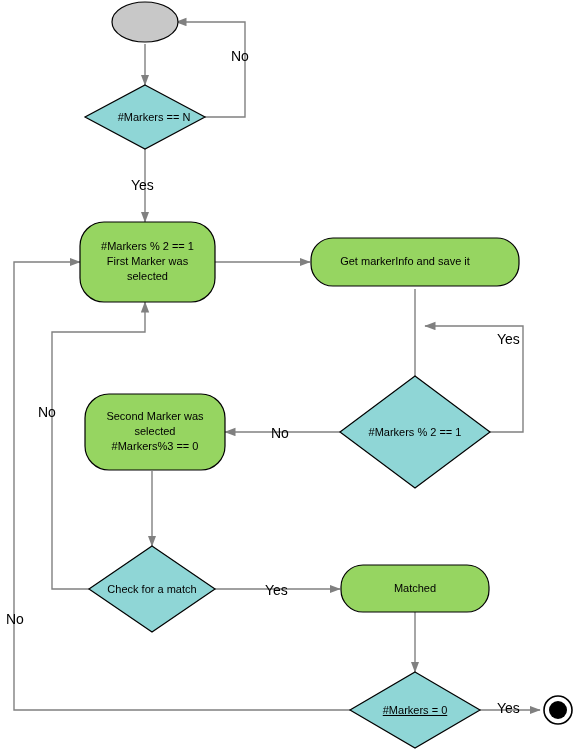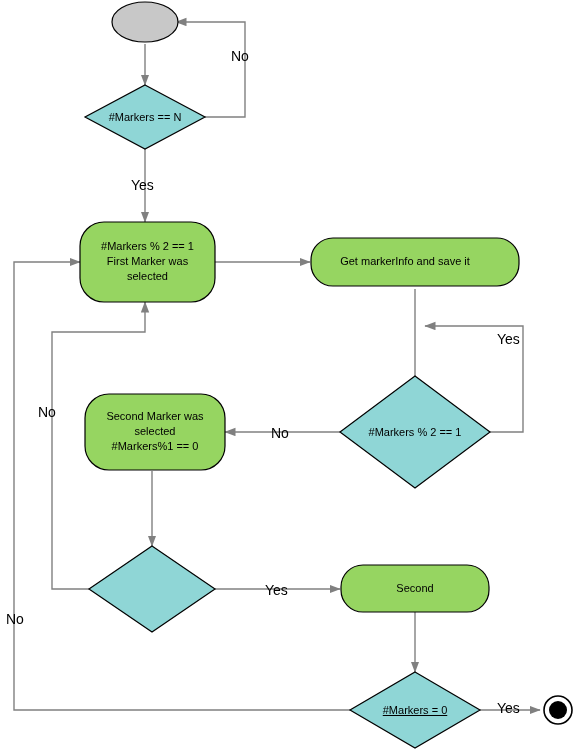--- a/index.html
+++ b/index.html
@@ -97,36 +97,37 @@
 
       <rect x="341" y="565" width="148" height="47" rx="22" ry="22" fill="#96d561" stroke="#000000" stroke-width="1.2"></rect>
 
       <polygon points="415,672 480,710 415,748 350,710" fill="#8fd6d6" stroke="#000000" stroke-width="1.2"></polygon>
 
       <circle cx="558" cy="710" r="14" fill="#ffffff" stroke="#000000" stroke-width="1.6"></circle>
       <circle cx="558" cy="710" r="9" fill="#000000" stroke="none"></circle>
     </g>
   </svg>
 
-  <div class="node-label" style="left:85px; top:110px; width:120px;">#Markers == N</div>
+  <div class="node-label" style="left:94px; top:110px; width:120px;">#Markers == N</div>
 
   <div class="node-label" style="left:80px; top:239px; width:135px;">#Markers % 2 == 1
 First Marker was
 selected</div>
 
   <div class="node-label" style="left:311px; top:254px; width:188px;">Get markerInfo and save it</div>
 
   <div class="node-label" style="left:345px; top:425px; width:140px;">#Markers % 2 == 1</div>
 
   <div class="node-label" style="left:85px; top:409px; width:140px;">Second Marker was
 selected
-#Markers%1 == 0</div>
+#Markers%3 == 0</div>
 
+  <div class="node-label" style="left:92px; top:582px; width:120px;">Check for a match</div>
 
-  <div class="node-label" style="left:341px; top:581px; width:148px;">Second</div>
+  <div class="node-label" style="left:341px; top:581px; width:148px;">Matched</div>
 
   <div class="node-label" style="left:355px; top:703px; width:120px;text-decoration:underline;">#Markers = 0</div>
 
   <div class="edge-label" style="left:231px; top:48px;">No</div>
 
   <div class="edge-label" style="left:131px; top:177px;">Yes</div>
 
   <div class="edge-label" style="left:497px; top:331px;">Yes</div>
 
   <div class="edge-label" style="left:271px; top:425px;">No</div>

